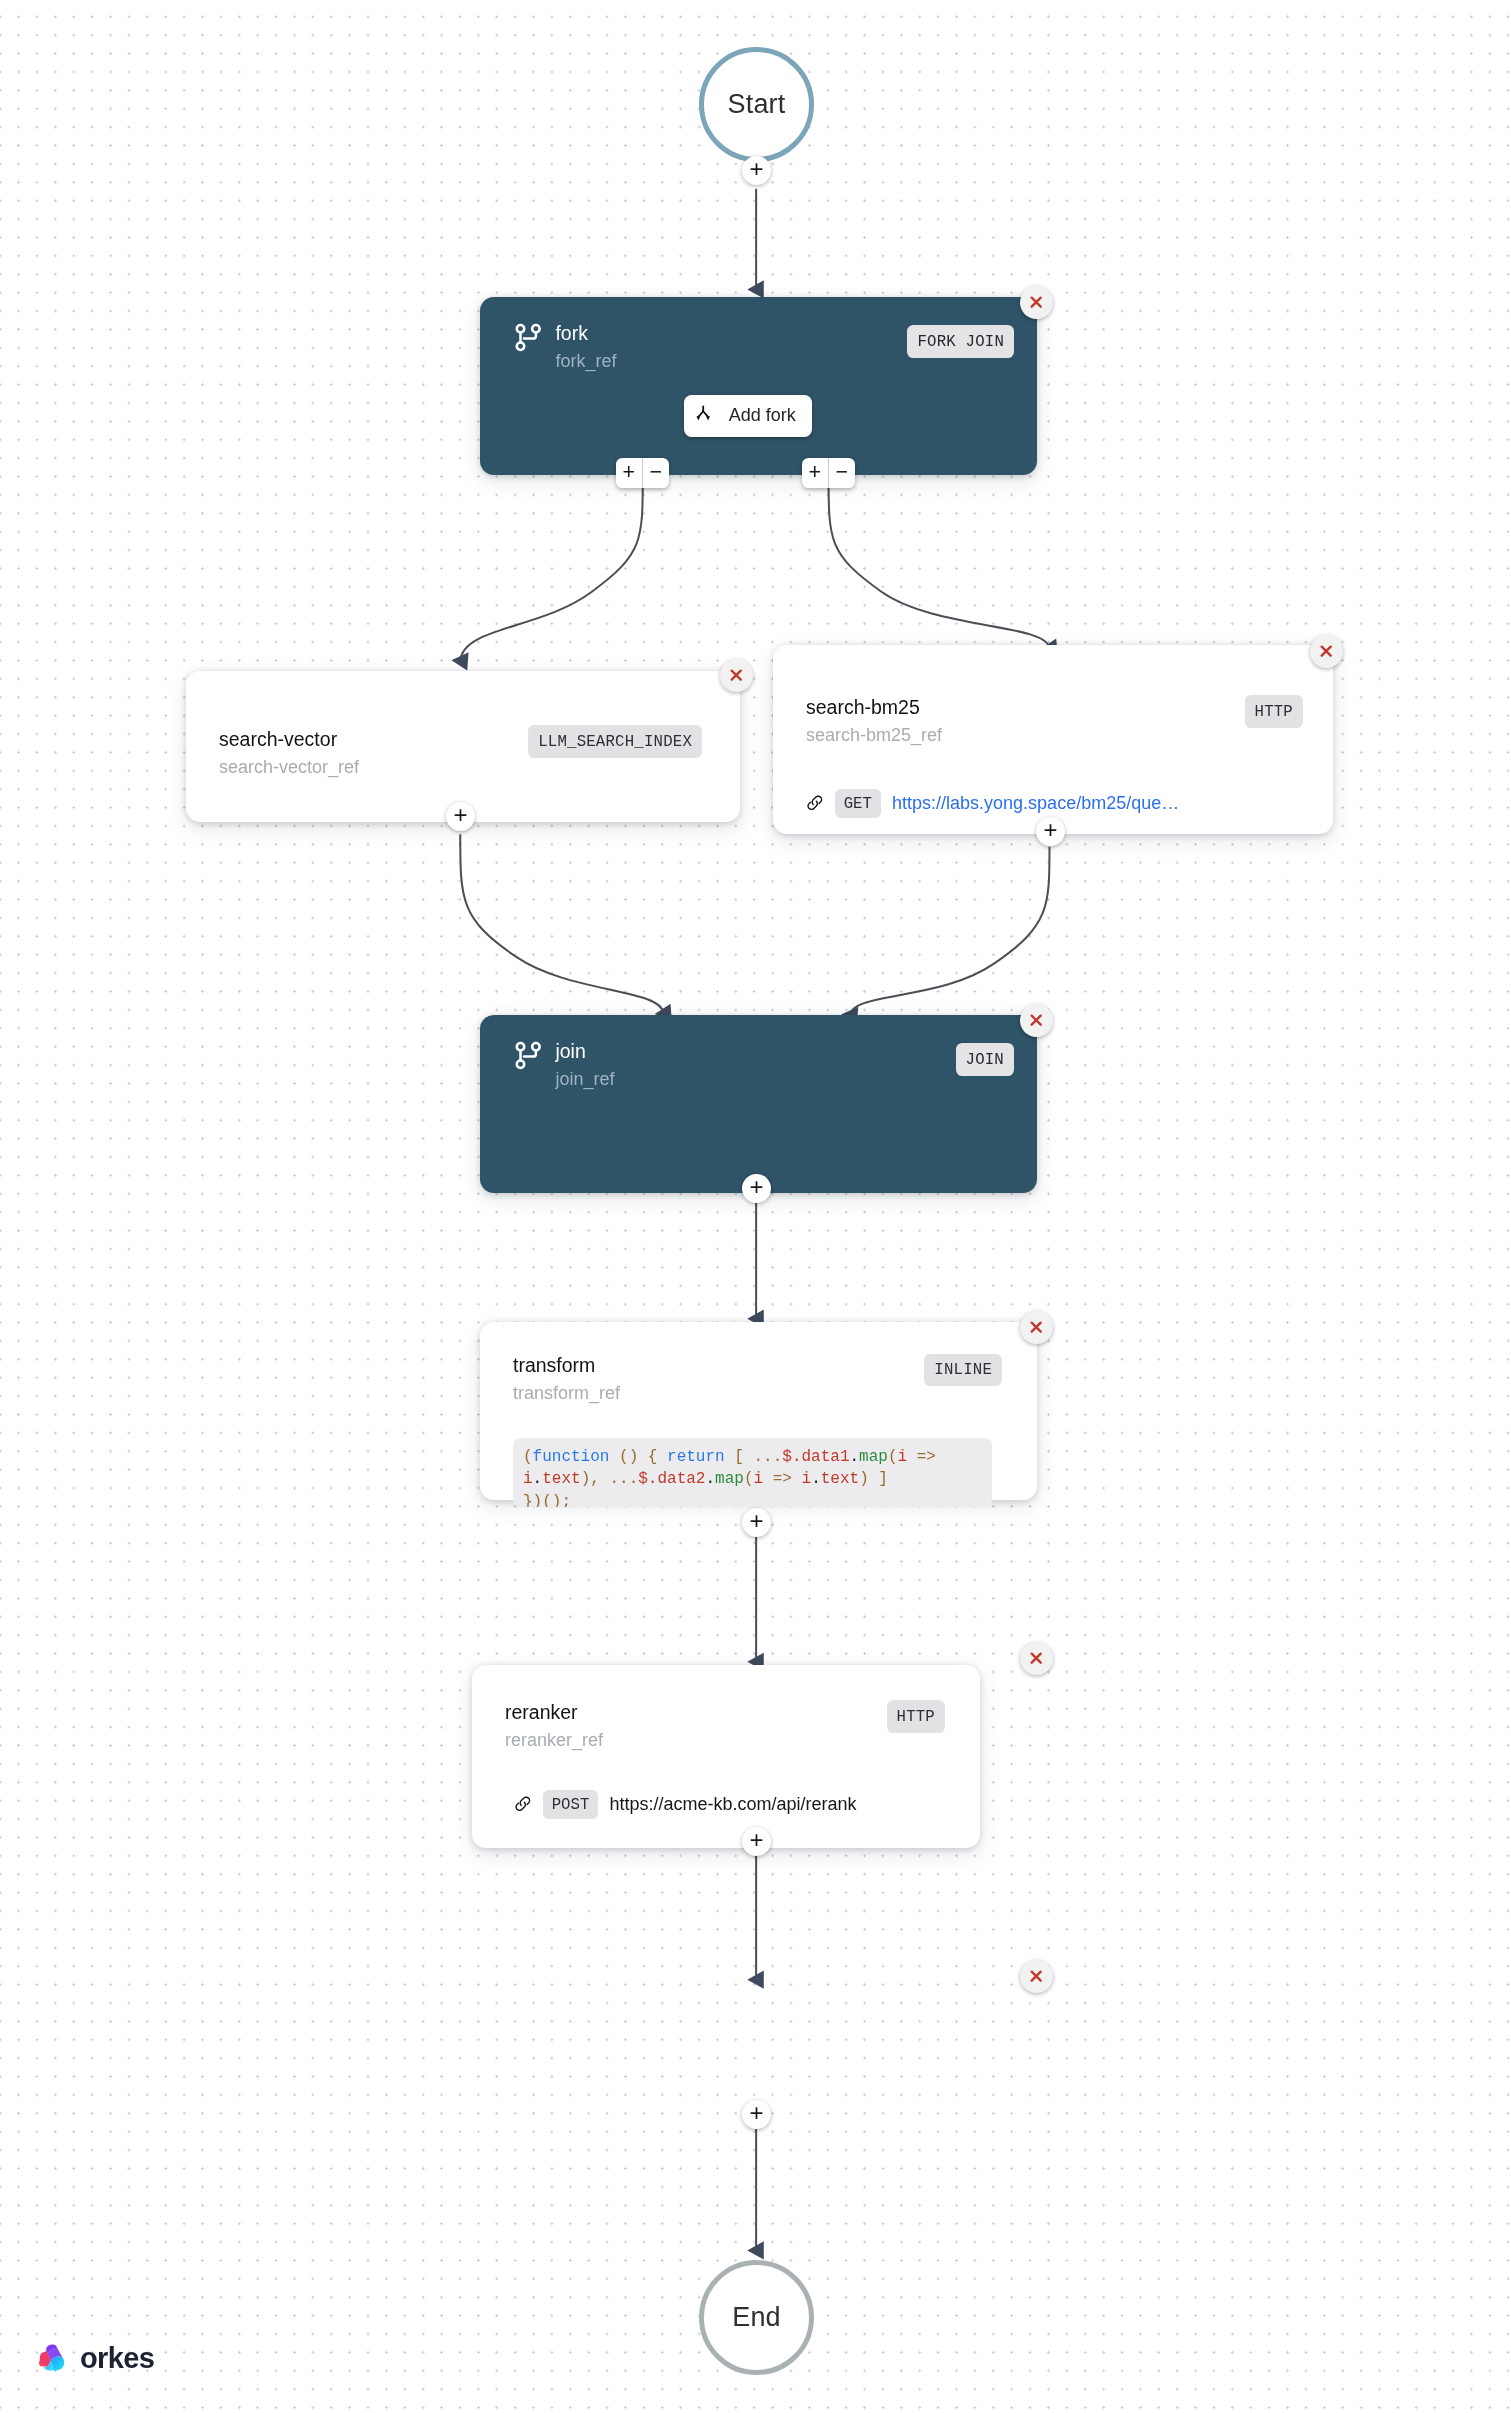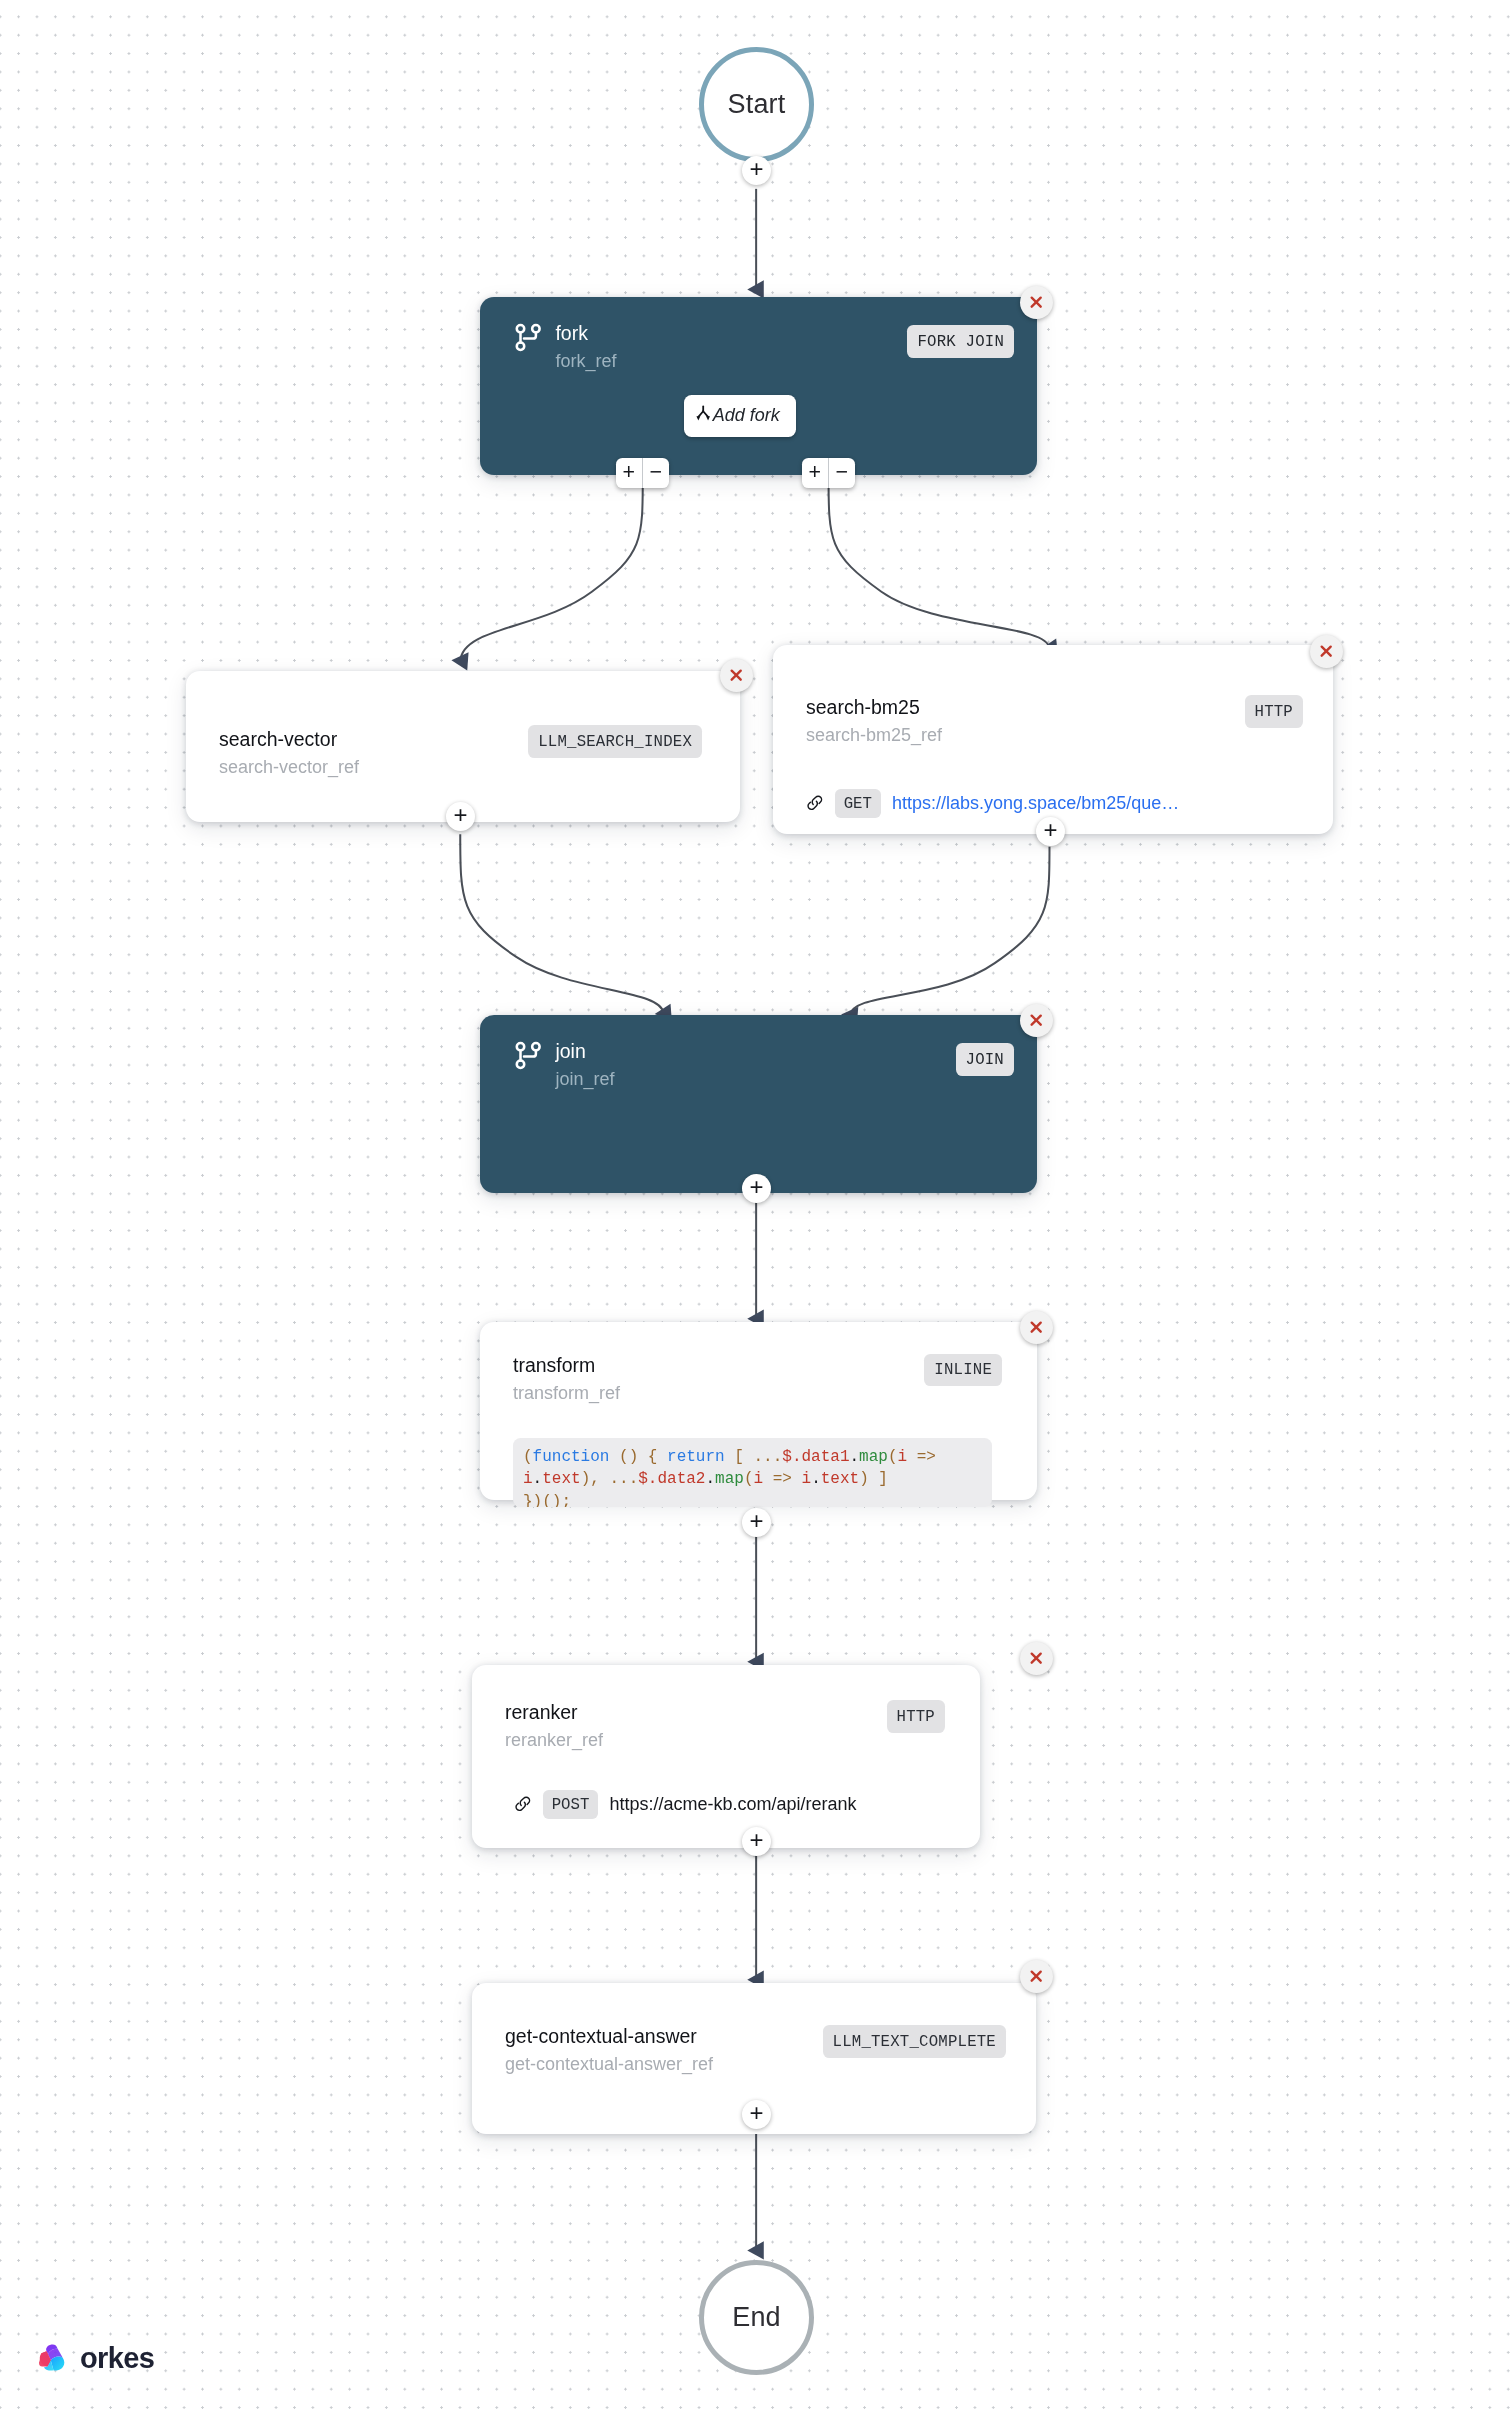--- a/index.html
+++ b/index.html
@@ -85,26 +85,25 @@
 
   
   .fork-icon { width: 26.4px; height: 29px; margin-right: 14px; flex: 0 0 auto; }
 
   
   .add-fork {
     position: absolute;
     background: #ffffff;
     border-radius: 7.6px;
     padding: 8.8px 16.4px 8.8px 11.3px;
-    display: flex; align-items: center; gap: 1px;
+    display: flex; align-items: center; gap: 17px;
     box-shadow: 0 1.3px 3.8px rgba(0,0,0,.26);
     font-size: 18px;
     color: #22262c;
     white-space: nowrap;
-    font-style: italic;
   }
 
   
   .url-row {
     position: absolute;
     display: flex;
     align-items: center;
     gap: 11.3px;
     white-space: nowrap;
   }
@@ -372,29 +371,20 @@
     </div>
   </div>
   <div class="close-btn" style="left:1020px; top:1642px;">
     <svg viewBox="0 0 20 20" width="16.4" height="16.4" stroke="#c0392b" stroke-width="2.9" stroke-linecap="round">
       <path d="M4.5,4.5 L15.5,15.5"></path>
         <path d="M15.5,4.5 L4.5,15.5"></path>
     </svg>
   </div>
   <div class="plus-handle" style="left:742px; top:1827px;">+</div>
 
-  <div class="node light" style="left:472px; top:1983px; width:564px; height:151px;">
-    <div class="node-head" style="top:43px;">
-      <span class="titles">
-        <span class="t-name">get-contextual-answer</span>
-        <span class="t-ref">get-contextual-answer_ref</span>
-      </span>
-    </div>
-    <div class="type-badge" style="right:30px; top:42px;">LLM_TEXT_COMPLETE</div>
-  </div>
   <div class="close-btn" style="left:1020px; top:1960px;">
     <svg viewBox="0 0 20 20" width="16.4" height="16.4" stroke="#c0392b" stroke-width="2.9" stroke-linecap="round">
       <path d="M4.5,4.5 L15.5,15.5"></path>
         <path d="M15.5,4.5 L4.5,15.5"></path>
     </svg>
   </div>
   <div class="plus-handle" style="left:742px; top:2100px;">+</div>
 
   <div class="terminal end" style="left:699px; top:2260px; width:115px; height:115px;">
     <span>End</span>

